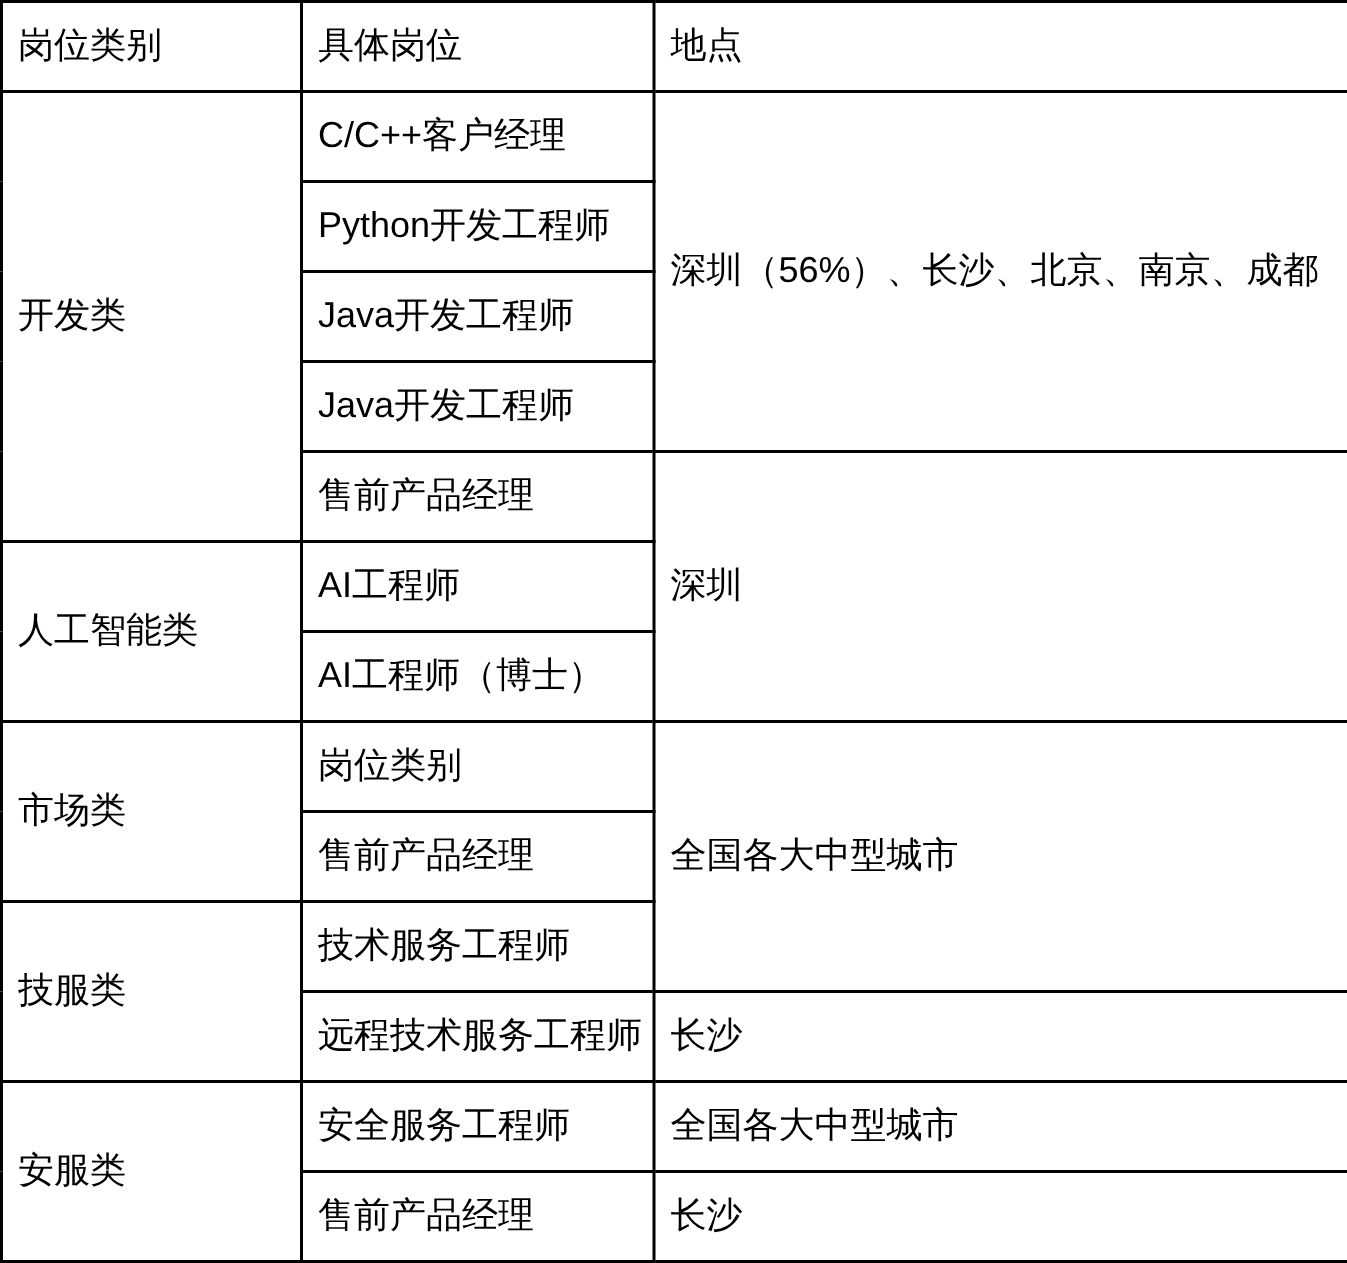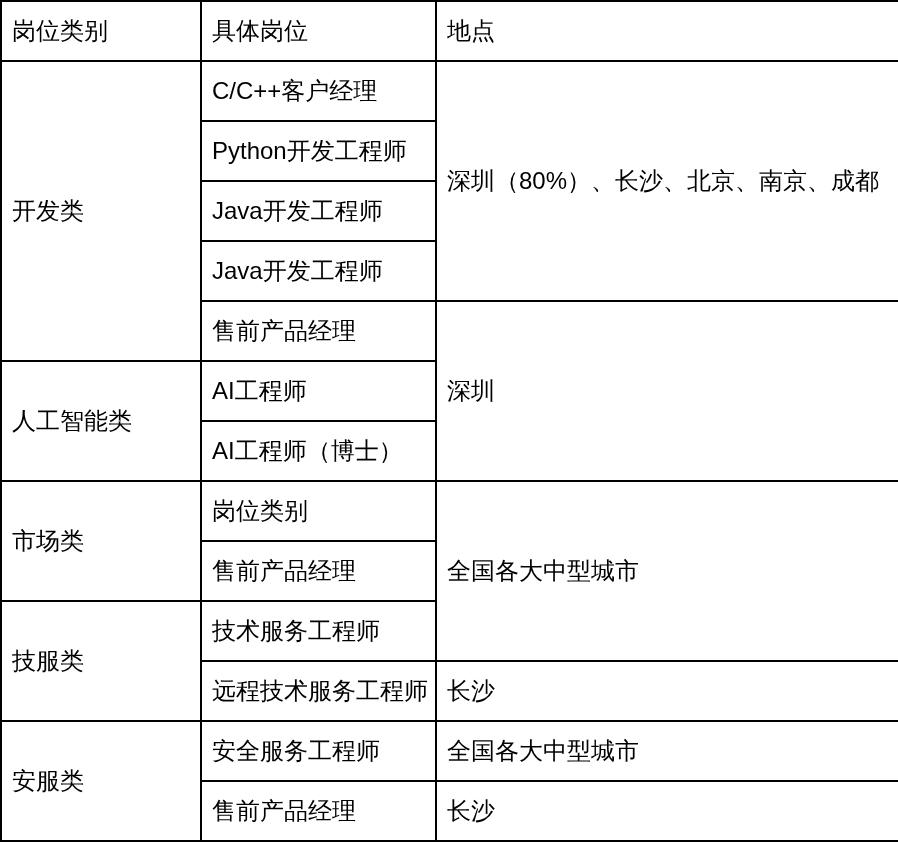--- a/index.html
+++ b/index.html
@@ -49,21 +49,21 @@
   <tbody>
     <tr>
       <th>岗位类别</th>
       <th>具体岗位</th>
       <th>地点</th>
     </tr>
 
     <tr>
       <td rowspan="5">开发类</td>
       <td>C/C++客户经理</td>
-      <td rowspan="4">深圳（80%）、长沙、北京、南京、成都</td>
+      <td rowspan="4">深圳（56%）、长沙、北京、南京、成都</td>
     </tr>
     <tr>
       <td>Python开发工程师</td>
     </tr>
     <tr>
       <td>Java开发工程师</td>
     </tr>
     <tr>
       <td>Java开发工程师</td>
     </tr>

